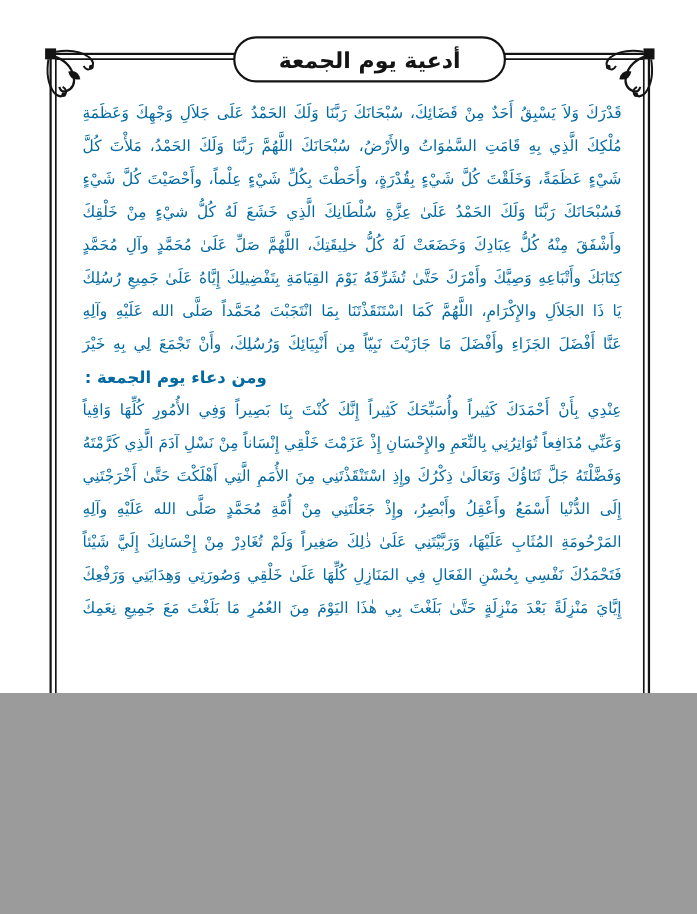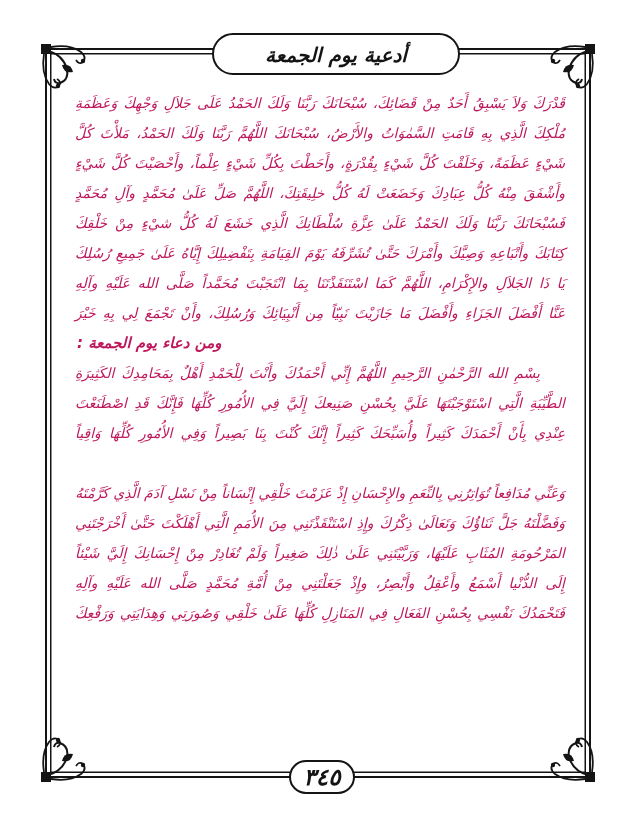--- a/index.html
+++ b/index.html
@@ -1,18 +1,18 @@
 <!DOCTYPE html>
 <html lang="ar"><head>
 <meta charset="utf-8">
 <style>
   html,body{margin:0;padding:0;background:#9b9b9b;}
   .page{
-    position:relative;width:634px;height:831px;background:#ffffff;
-    font-family:"DejaVu Sans",sans-serif;color:#141414;overflow:hidden;font-style:italic;
+    position:relative;width:634px;height:630px;background:#ffffff;
+    font-family:"DejaVu Sans",sans-serif;color:#141414;overflow:hidden;
   }
   
   .frame{
     position:absolute;left:45px;top:48px;width:546px;height:730px;
     box-sizing:border-box;border:2.5px solid #141414;
     box-shadow:inset 0 0 0 3px #ffffff, inset 0 0 0 4.5px #141414;
   }
   
   .title-capsule{
     position:absolute;left:212px;top:33px;width:248px;height:42px;
@@ -31,21 +31,21 @@
   .page-pill .n{font-size:23px;font-weight:bold;line-height:1;}
   
   .corner{position:absolute;width:58px;height:58px;z-index:4;color:#141414;}
   .corner.tl{left:36px;top:39px;}
   .corner.tr{left:542px;top:39px;transform:scaleX(-1);}
   .corner.bl{left:36px;top:729px;transform:scaleY(-1);}
   .corner.br{left:542px;top:729px;transform:scale(-1,-1);}
   
   .text{
     position:absolute;left:75px;top:88px;width:490px;direction:rtl;
-    color:#be185d;
+    color:#0369a1;
   }
   .line{
     height:30px;line-height:30px;font-size:14px;
     text-align:justify;text-align-last:justify;white-space:nowrap;
   }
   .line.short{text-align-last:right;}
   .line.indent{text-indent:25px;}
   .subtitle{
     height:30px;line-height:30px;font-size:15px;font-weight:bold;
     text-align:left;padding-left:2px;white-space:nowrap;
@@ -97,35 +97,34 @@
   </svg>
 
   <div class="title-capsule">
     <div class="t">أدعية يوم الجمعة</div>
   </div>
 
   <div class="text">
     <div class="line">قَدْرَكَ وَلاَ يَسْبِقُ أَحَدٌ مِنْ قَضَائِكَ، سُبْحَانَكَ رَبَّنَا وَلَكَ الحَمْدُ عَلَى جَلاَلِ وَجْهِكَ وَعَظَمَةِ</div>
     <div class="line">مُلْكِكَ الَّذِي بِهِ قَامَتِ السَّمٰوَاتُ والأَرْضُ، سُبْحَانَكَ اللَّهُمَّ رَبَّنَا وَلَكَ الحَمْدُ، مَلأْتَ كُلَّ</div>
     <div class="line">شَيْءٍ عَظَمَةً، وَخَلَقْتَ كُلَّ شَيْءٍ بِقُدْرَةٍ، وأَحَطْتَ بِكُلِّ شَيْءٍ عِلْماً، وأَحْصَيْتَ كُلَّ شَيْءٍ</div>
+    <div class="line">فَسُبْحَانَكَ رَبَّنَا وَلَكَ الحَمْدُ عَلَىٰ عِزَّةِ سُلْطَانِكَ الَّذِي خَشَعَ لَهُ كُلُّ شيْءٍ مِنْ خَلْقِكَ</div>
     <div class="line">وأَشْفَقَ مِنْهُ كُلُّ عِبَادِكَ وَخَضَعَتْ لَهُ كُلُّ خلِيقَتِكَ، اللَّهُمَّ صَلِّ عَلَىٰ مُحَمَّدٍ وآلِ مُحَمَّدٍ</div>
-    <div class="line">فَسُبْحَانَكَ رَبَّنَا وَلَكَ الحَمْدُ عَلَىٰ عِزَّةِ سُلْطَانِكَ الَّذِي خَشَعَ لَهُ كُلُّ شيْءٍ مِنْ خَلْقِكَ</div>
     <div class="line">كِتَابَكَ وأَتْبَاعِهِ وَصِيَّكَ وأَمْرَكَ حَتَّىٰ تُشَرِّفَهُ يَوْمَ القِيَامَةِ بِتَفْضِيلِكَ إِيَّاهُ عَلَىٰ جَمِيعِ رُسُلِكَ</div>
     <div class="line">يَا ذَا الجَلاَلِ والإِكْرَامِ، اللَّهُمَّ كَمَا اسْتَنَقَذْتَنَا بِمَا انْتَجَبْتَ مُحَمَّداً صَلَّى الله عَلَيْهِ وآلِهِ</div>
     <div class="line">عَنَّا أَفْضَلَ الجَزَاءِ وأَفْضَلَ مَا جَازَيْتَ نَبِيّاً مِن أَنْبِيَائِكَ وَرُسُلِكَ، وأَنْ تَجْمَعَ لِي بِهِ خَيْرَ</div>
 
     <div class="subtitle">ومن دعاء يوم الجمعة :</div>
 
-    <div class="line indent">بِسْمِ الله الرَّحْمٰنِ الرَّحِيمِ اللَّهُمَّ إِنِّي أَحْمَدُكَ وأَنْتَ لِلْحَمْدِ أَهْلٌ بِمَحَامِدِكَ الكَثِيرَةِ</div>
-    <div class="line">الطَّيِّبَةِ الَّتِي اسْتَوْجَبْتَهَا عَلَيَّ بِحُسْنِ صَنِيعكَ إِلَيَّ فِي الأُمُورِ كُلِّهَا فَإِنَّكَ قَدِ اصْطَنَعْتَ</div>
     <div class="line">عِنْدِي بِأَنْ أَحْمَدَكَ كَثِيراً وأُسَبِّحَكَ كَثِيراً إِنَّكَ كُنْتَ بِنَا بَصِيراً وَفِي الأُمُورِ كُلِّهَا وَاقِياً</div>
-    <div class="line" style="transform-origin: right center; transform: scaleX(0.997963); margin-top: 30px;">وَعَنِّي مُدَافِعاً تُوَاتِرُنِي بِالنِّعَمِ والإِحْسَانِ إِذْ عَزَمْتَ خَلْقِي إِنْسَاناً مِنْ نَسْلِ آدَمَ الَّذِي كَرَّمْتَهُ</div>
+    <div class="line" style="transform-origin: right center; transform: scaleX(0.997963);">وَعَنِّي مُدَافِعاً تُوَاتِرُنِي بِالنِّعَمِ والإِحْسَانِ إِذْ عَزَمْتَ خَلْقِي إِنْسَاناً مِنْ نَسْلِ آدَمَ الَّذِي كَرَّمْتَهُ</div>
     <div class="line">وَفَضَّلْتَهُ جَلَّ ثَنَاؤُكَ وَتَعَالَىٰ ذِكْرُكَ وإِذِ اسْتَنْقَذْتَنِي مِنَ الأُمَمِ الَّتِي أَهْلَكْتَ حَتَّىٰ أَخْرَجْتَنِي</div>
+    <div class="line">إِلَى الدُّنْيا أَسْمَعُ وأَعْقِلُ وأَبْصِرُ، وإِذْ جَعَلْتَنِي مِنْ أُمَّةِ مُحَمَّدٍ صَلَّى الله عَلَيْهِ وآلِهِ</div>
     <div class="line">المَرْحُومَةِ المُثَابِ عَلَيْهَا، وَرَبَّيْتَنِي عَلَىٰ ذٰلِكَ صَغِيراً وَلَمْ تُغَادِرْ مِنْ إِحْسَانِكَ إِلَيَّ شَيْئاً</div>
-    <div class="line">إِلَى الدُّنْيا أَسْمَعُ وأَعْقِلُ وأَبْصِرُ، وإِذْ جَعَلْتَنِي مِنْ أُمَّةِ مُحَمَّدٍ صَلَّى الله عَلَيْهِ وآلِهِ</div>
     <div class="line">فَتَحْمَدُكَ نَفْسِي بِحُسْنِ الفَعَالِ فِي المَنَازِلِ كُلِّهَا عَلَىٰ خَلْقِي وَصُورَتِي وَهِدَايَتِي وَرَفْعِكَ</div>
+    <div class="line">إِيَّايَ مَنْزِلَةً بَعْدَ مَنْزِلَةٍ حَتَّىٰ بَلَغْتَ بِي هٰذَا اليَوْمَ مِنَ العُمُرِ مَا بَلَغْتَ مَعَ جَمِيعِ نِعَمِكَ</div>
   </div>
 
   <div class="page-pill">
     <div class="n">٣٤٥</div>
   </div>
 
 </div>
 
 </body></html>

